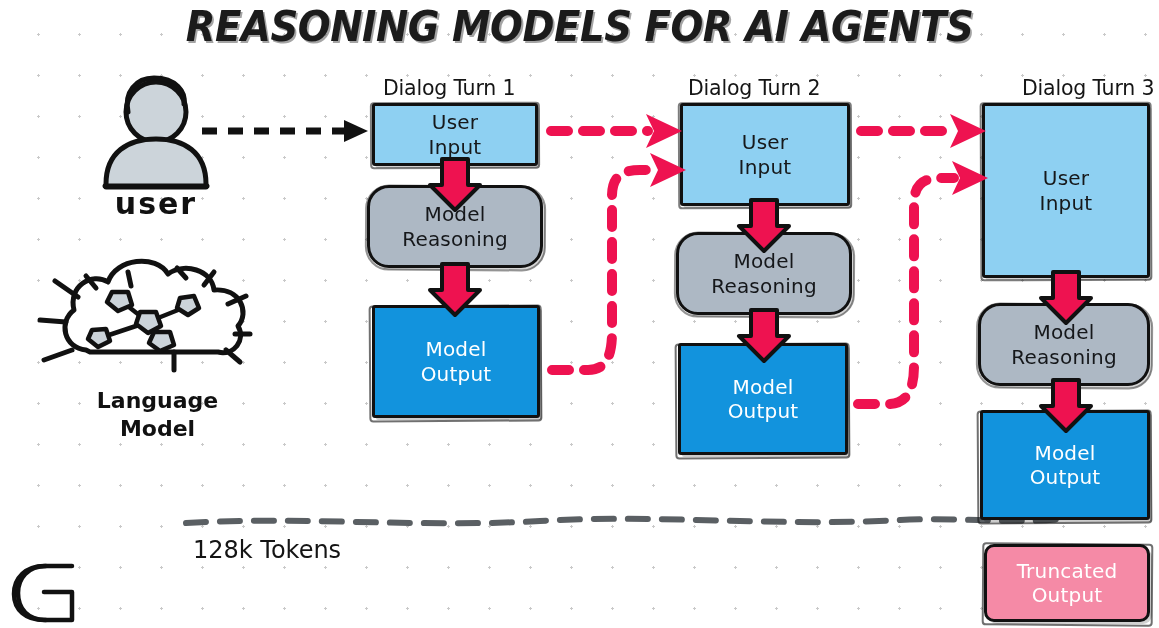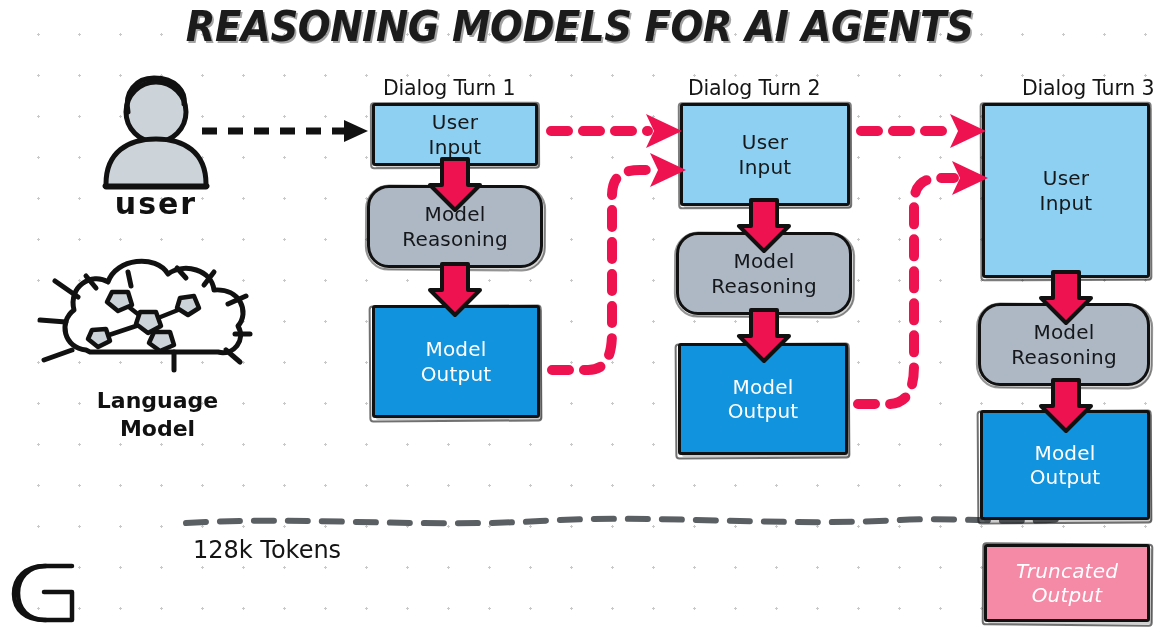--- a/index.html
+++ b/index.html
@@ -118,23 +118,22 @@
     height: calc(100% + 6px);
     border: 2.5px solid rgba(17,17,17,0.6);
     border-radius: 4px;
     pointer-events:none;
     transform: rotate(-0.4deg);
   }
 
   .box.truncated {
     background: #f58aa6;
     color: #ffffff;
-    border-radius: 3px;
+    border-radius: 10px;
     box-shadow: 3px 3px 0 -1px rgba(0,0,0,0.18);
-    font-style: italic;
   }
   .box.truncated::before {
     content:"";
     position:absolute;
     left:-5px; top:-4px;
     width: calc(100% + 7px);
     height: calc(100% + 7px);
     border: 2.5px solid rgba(17,17,17,0.6);
     border-radius: 4px;
     pointer-events:none;

